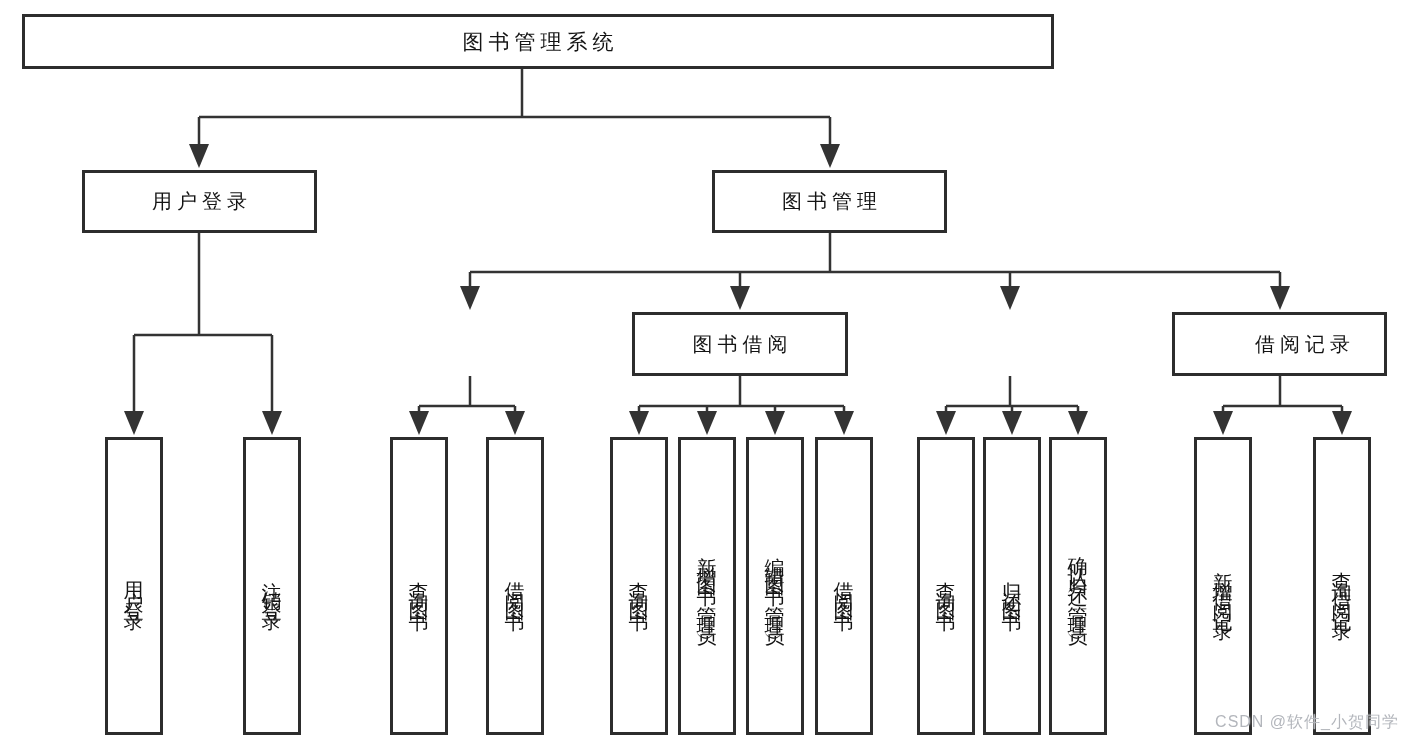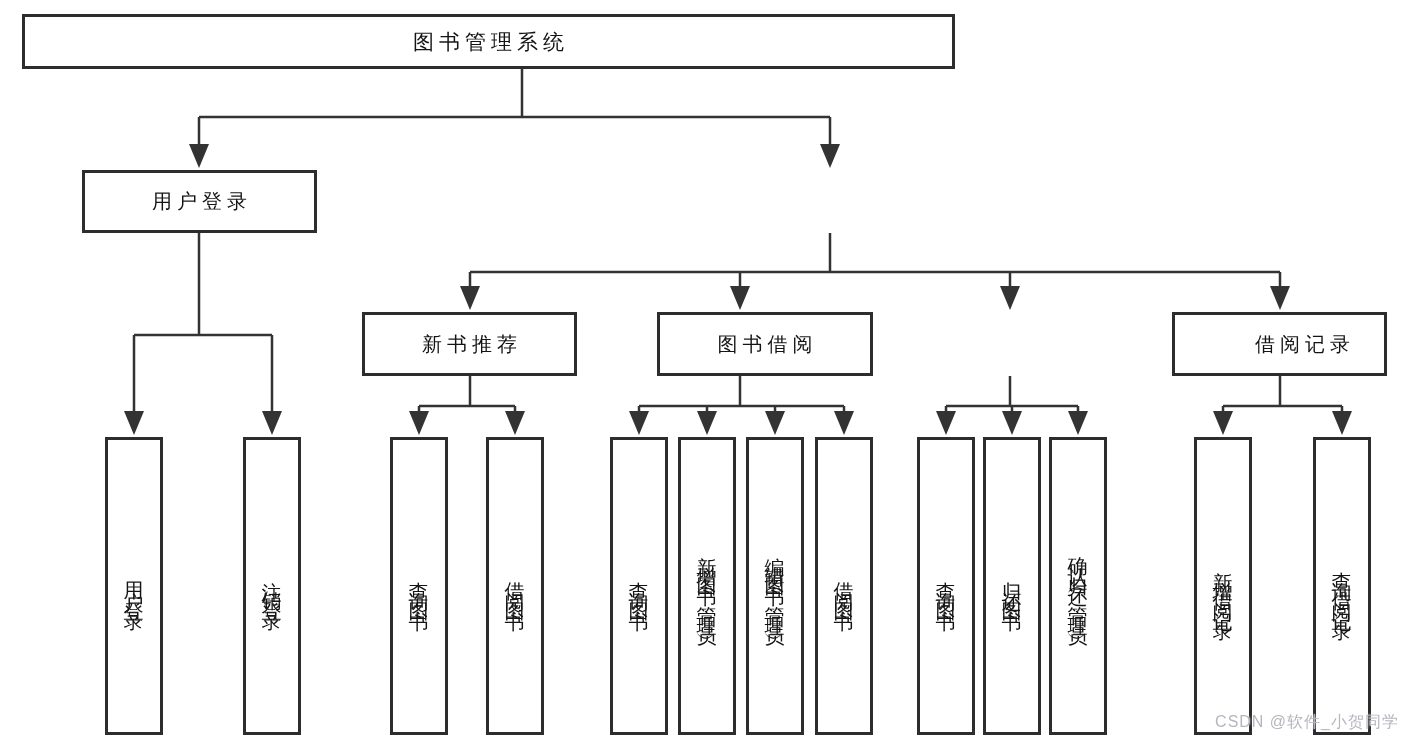--- a/index.html
+++ b/index.html
@@ -112,26 +112,26 @@
       <path d="M765,411 h20 l-10,24 z"></path>
       <path d="M834,411 h20 l-10,24 z"></path>
       <path d="M936,411 h20 l-10,24 z"></path>
       <path d="M1002,411 h20 l-10,24 z"></path>
       <path d="M1068,411 h20 l-10,24 z"></path>
       <path d="M1213,411 h20 l-10,24 z"></path>
       <path d="M1332,411 h20 l-10,24 z"></path>
     </g>
   </svg>
 
-  <div class="hbox root" style="left:22px; top:14px; width:933px; height:55px;">图书管理系统</div>
+  <div class="hbox root" style="left:22px; top:14px; width:1032px; height:55px;">图书管理系统</div>
 
   <div class="hbox" style="left:82px; top:170px; width:235px; height:63px;">用户登录</div>
+  <div class="hbox" style="left:712px; top:170px; width:235px; height:63px;">图书管理</div>
 
-  <div class="hbox" style="left:362px; top:312px; width:215px; height:64px;">新书推荐</div>
-  <div class="hbox" style="left:657px; top:312px; width:216px; height:64px;">图书借阅</div>
+  <div class="hbox" style="left:632px; top:312px; width:216px; height:64px;">图书借阅</div>
   <div class="hbox" style="left:1172px; top:312px; width:215px; height:64px;padding-left:46px;">借阅记录</div>
 
   <div class="vbox" style="left:105px;">
     <span>用户登录</span>
   </div>
   <div class="vbox" style="left:243px;">
     <span>注销登录</span>
   </div>
 
   <div class="vbox" style="left:390px;">

